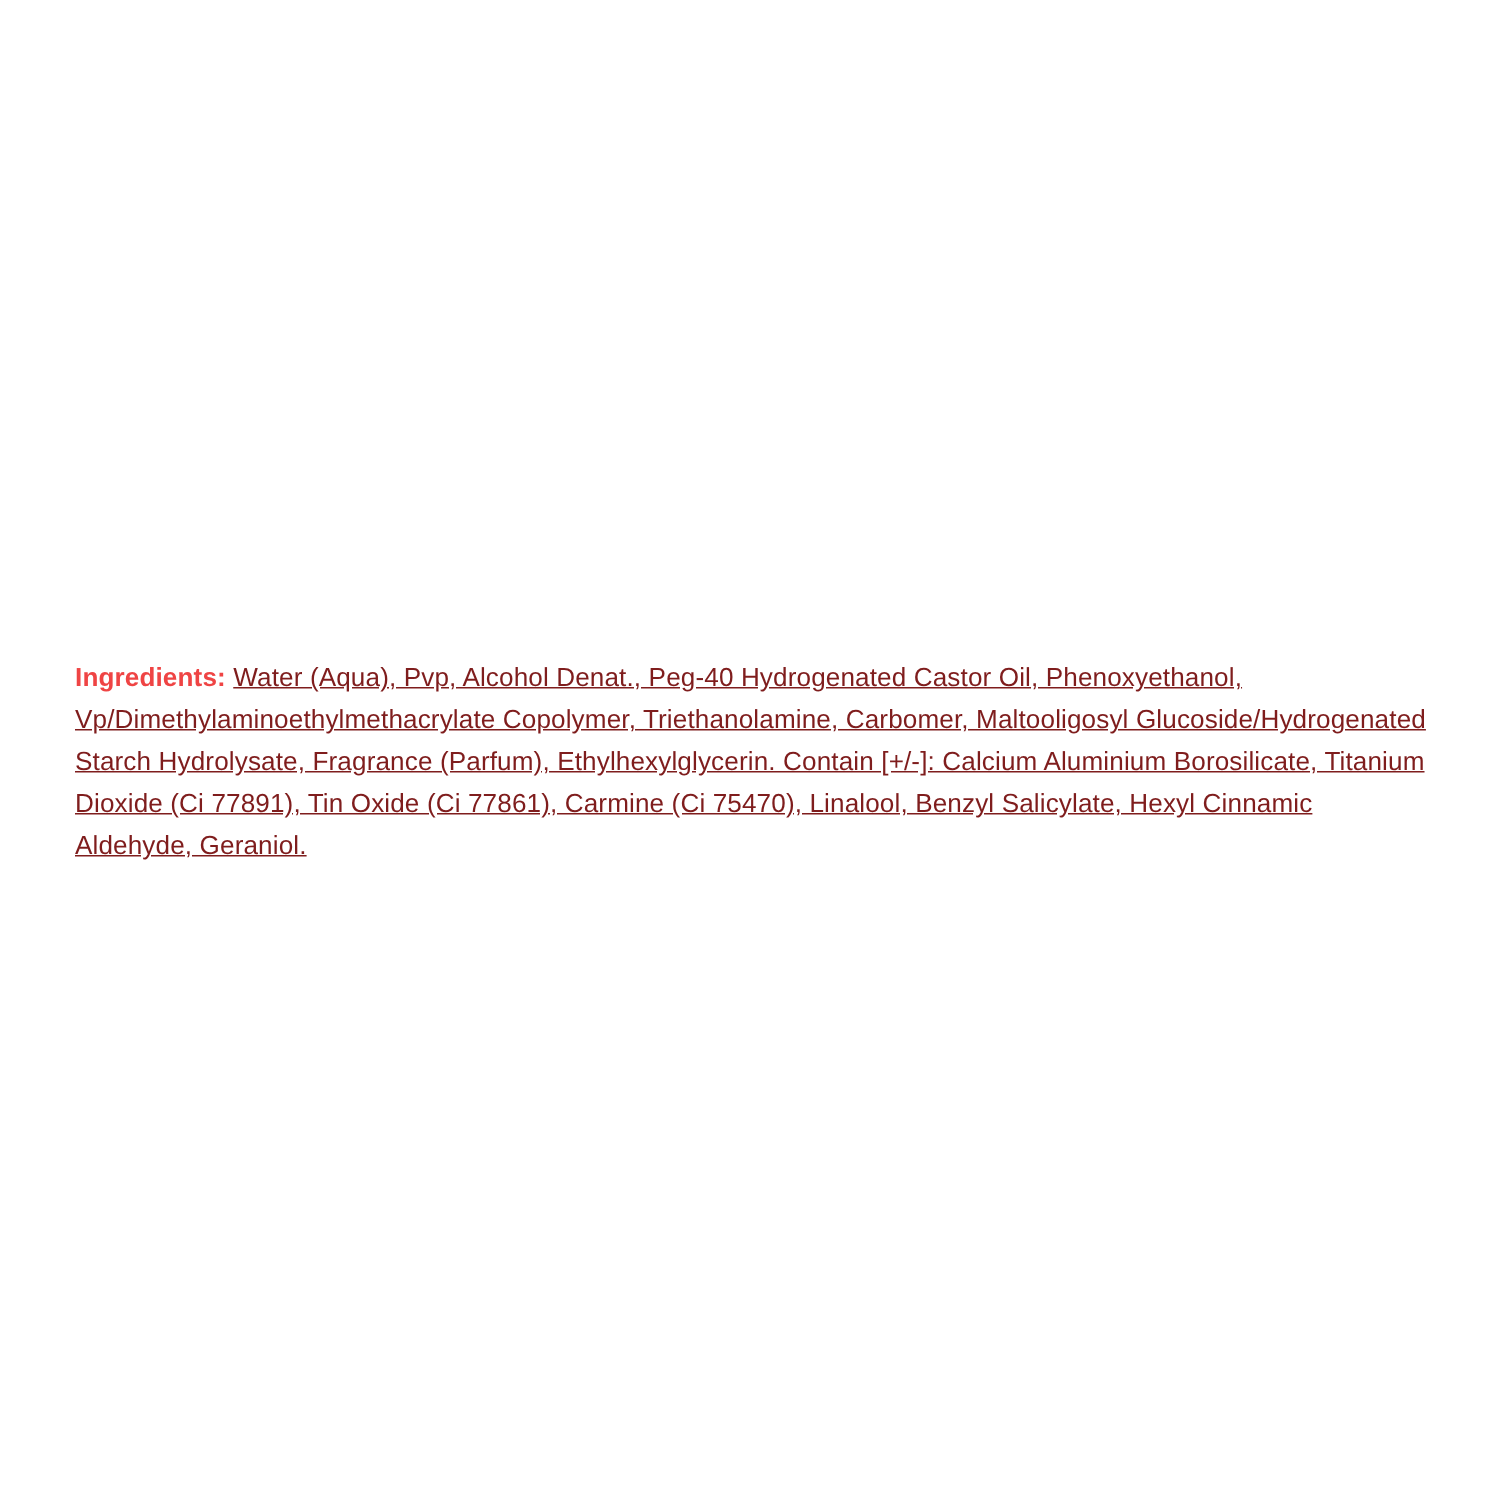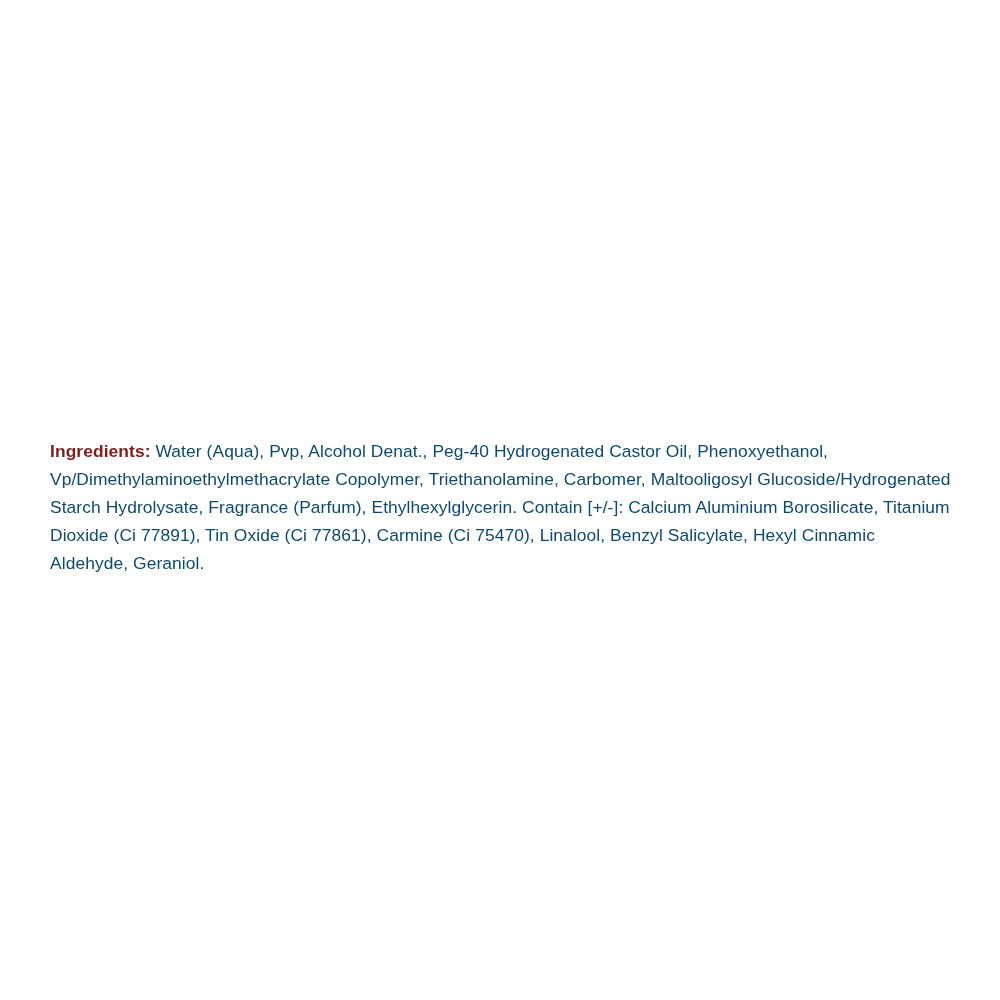--- a/index.html
+++ b/index.html
@@ -25,25 +25,26 @@
     top: 420px;
     width: 902px;
     color: #1a1a1a;
     font-size: 17.4px;
     line-height: 28px;
     text-align: left;
     letter-spacing: 0.005em;
   }
   .ingredients-label {
     font-weight: bold;
-    color: #7f1d1d;
+    color: #ef4444;
   }
   .ingredients-text {
     font-weight: normal;
-    color: #0c4a6e;
+    color: #7f1d1d;
+    text-decoration: underline;
   }
 </style>
 </head>
 <body>
 
 <div class="page">
   <p class="ingredients-block"><span class="ingredients-label">Ingredients:</span> <span class="ingredients-text">Water (Aqua), Pvp, Alcohol Denat., Peg-40 Hydrogenated Castor Oil, Phenoxyethanol, Vp/Dimethylaminoethylmethacrylate Copolymer, Triethanolamine, Carbomer, Maltooligosyl Glucoside/Hydrogenated Starch Hydrolysate, Fragrance (Parfum), Ethylhexylglycerin. Contain [+/-]: Calcium Aluminium Borosilicate, Titanium Dioxide (Ci 77891), Tin Oxide (Ci 77861), Carmine (Ci 75470), Linalool, Benzyl Salicylate, Hexyl Cinnamic Aldehyde, Geraniol.</span></p>
 </div>
 
 </body></html>

